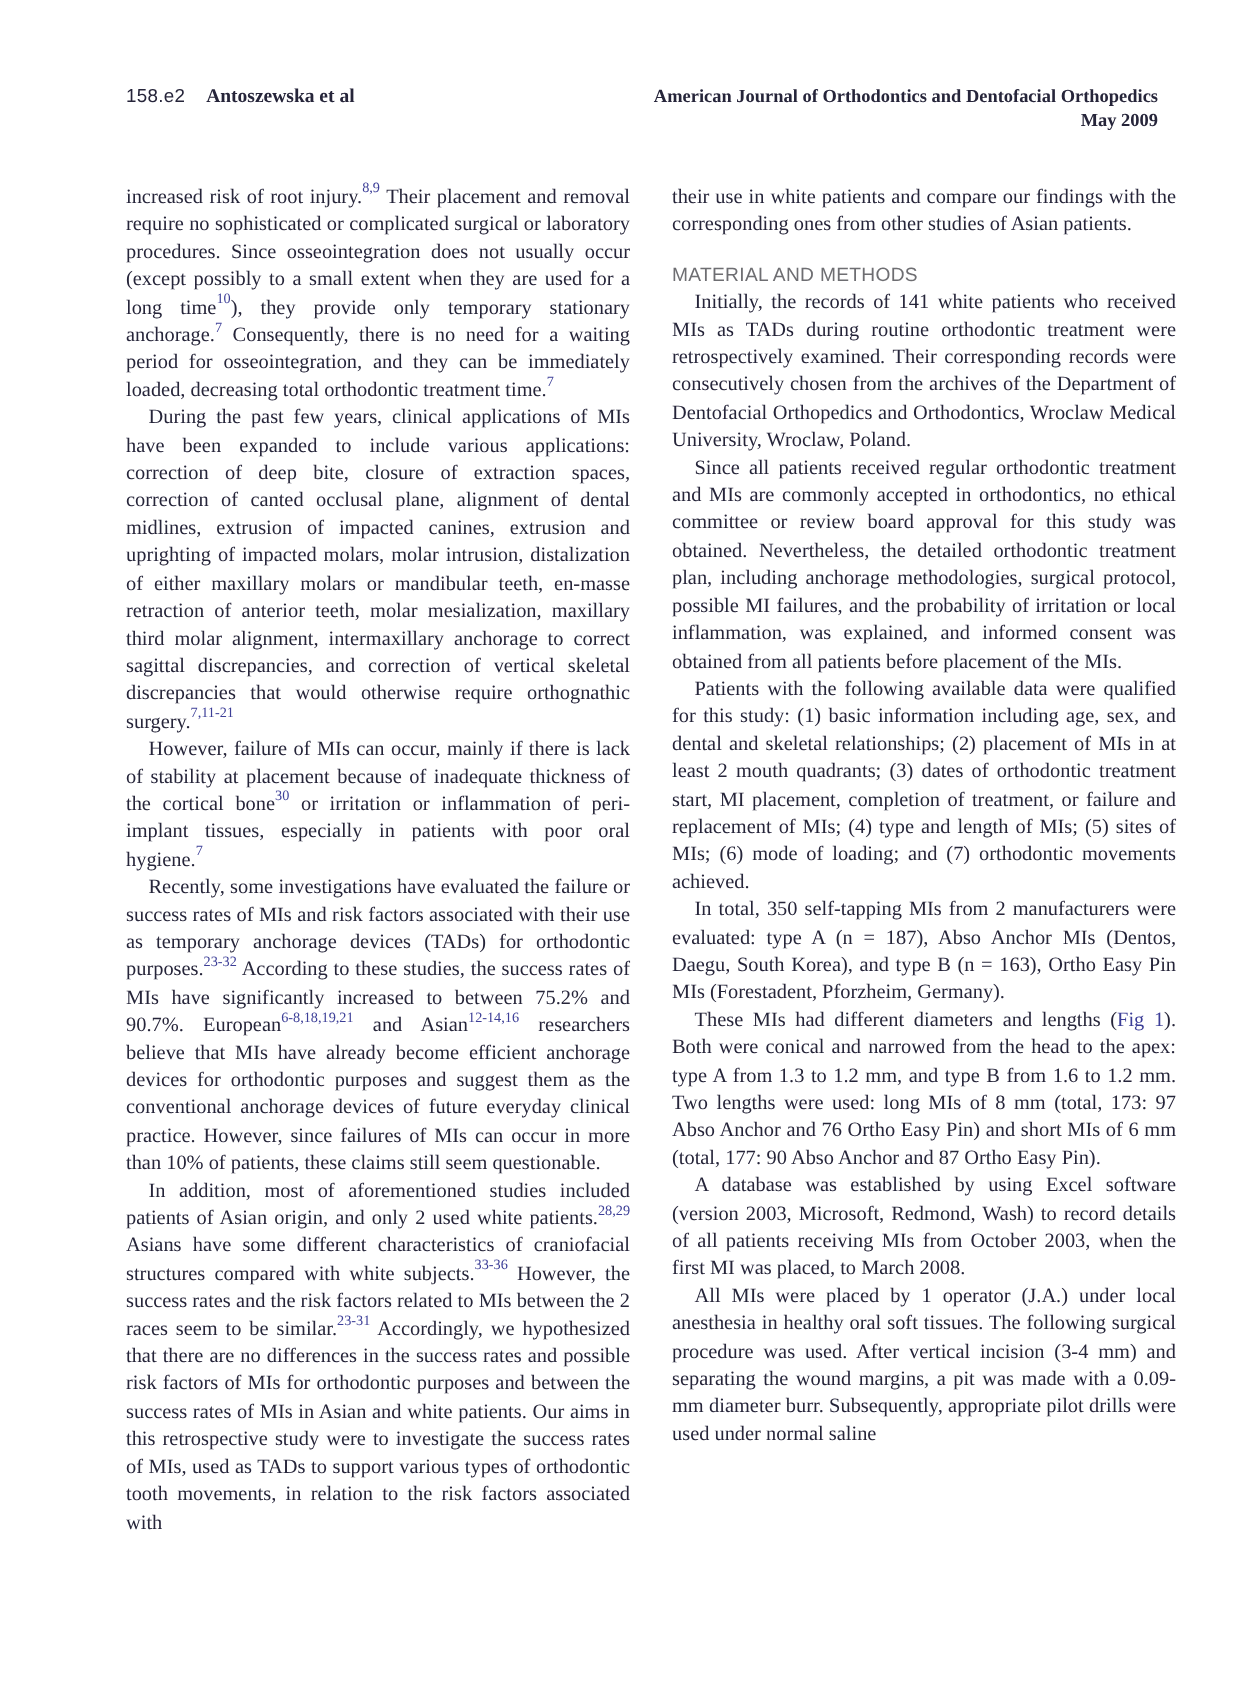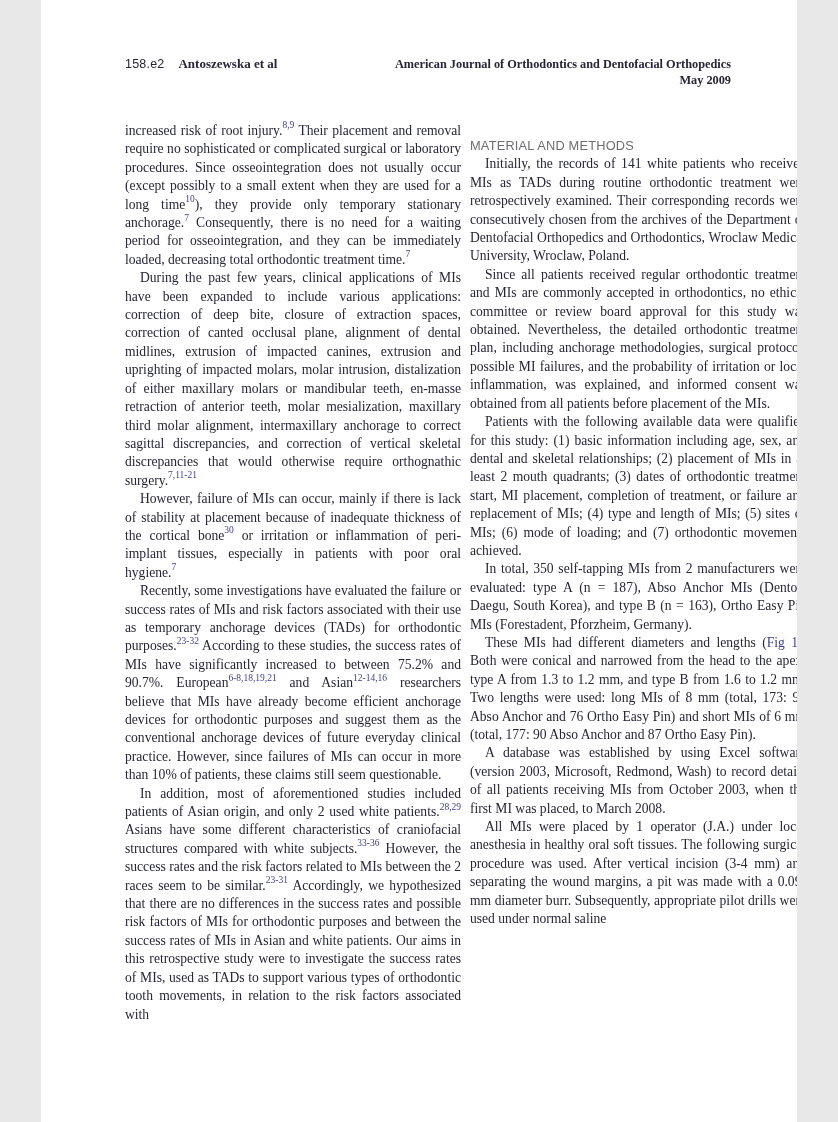--- a/index.html
+++ b/index.html
@@ -4,21 +4,21 @@
 <style>
   :root{
     --ink:#26253a;
     --ref:#3c3e97;
     --heading:#6e6e72;
     --bg:#ffffff;
   }
   html,body{margin:0;padding:0;background:#e8e8e8;}
   .page{
     position:relative;
-    width:756px;height:1122px;
+    width:838px;height:1122px;
     background:var(--bg);
     margin:0 auto;
     box-sizing:border-box;
     padding:56px 66px 40px 84px;
     overflow:hidden;
     color:var(--ink);
   }
   
   .pg-header{
     display:flex;
@@ -42,21 +42,21 @@
   .pg-header .right{
     text-align:right;
     font-family:Liberation Serif, serif;
     font-weight:bold;
     font-size:12.3px;
     line-height:16px;
   }
   
   .columns{
     display:flex;
-    gap:9px;
+    gap:28px;
   }
   .col{
     width:336px;
     flex:0 0 336px;
     text-align:justify;
     font-family:"Liberation Serif",serif;
     font-size:13.6px;
     line-height:18.4px;
   }
   .col p{
@@ -98,20 +98,21 @@
 
   <main class="columns">
     <section class="col">
         <p><span>increased risk of root injury.</span><sup class="ref">8,9</sup><span> Their placement and removal require no sophisticated or complicated surgical or laboratory procedures. Since osseointegration does not usually occur (except possibly to a small extent when they are used for a long time</span><sup class="ref">10</sup><span>), they provide only temporary stationary anchorage.</span><sup class="ref">7</sup><span> Consequently, there is no need for a waiting period for osseointegration, and they can be immediately loaded, decreasing total orthodontic treatment time.</span><sup class="ref">7</sup></p>
         <p class="indent"><span>During the past few years, clinical applications of MIs have been expanded to include various applications: correction of deep bite, closure of extraction spaces, correction of canted occlusal plane, alignment of dental midlines, extrusion of impacted canines, extrusion and uprighting of impacted molars, molar intrusion, distalization of either maxillary molars or mandibular teeth, en-masse retraction of anterior teeth, molar mesialization, maxillary third molar alignment, intermaxillary anchorage to correct sagittal discrepancies, and correction of vertical skeletal discrepancies that would otherwise require orthognathic surgery.</span><sup class="ref">7,11-21</sup></p>
         <p class="indent"><span>However, failure of MIs can occur, mainly if there is lack of stability at placement because of inadequate thickness of the cortical bone</span><sup class="ref">30</sup><span> or irritation or inflammation of peri-implant tissues, especially in patients with poor oral hygiene.</span><sup class="ref">7</sup></p>
         <p class="indent"><span>Recently, some investigations have evaluated the failure or success rates of MIs and risk factors associated with their use as temporary anchorage devices (TADs) for orthodontic purposes.</span><sup class="ref">23-32</sup><span> According to these studies, the success rates of MIs have significantly increased to between 75.2% and 90.7%. European</span><sup class="ref">6-8,18,19,21</sup><span> and Asian</span><sup class="ref">12-14,16</sup><span> researchers believe that MIs have already become efficient anchorage devices for orthodontic purposes and suggest them as the conventional anchorage devices of future everyday clinical practice. However, since failures of MIs can occur in more than 10% of patients, these claims still seem questionable.</span></p>
         <p class="indent"><span>In addition, most of aforementioned studies included patients of Asian origin, and only 2 used white patients.</span><sup class="ref">28,29</sup><span> Asians have some different characteristics of craniofacial structures compared with white subjects.</span><sup class="ref">33-36</sup><span> However, the success rates and the risk factors related to MIs between the 2 races seem to be similar.</span><sup class="ref">23-31</sup><span> Accordingly, we hypothesized that there are no differences in the success rates and possible risk factors of MIs for orthodontic purposes and between the success rates of MIs in Asian and white patients. Our aims in this retrospective study were to investigate the success rates of MIs, used as TADs to support various types of orthodontic tooth movements, in relation to the risk factors associated with</span></p>
       </section>
     <section class="col">
+        <p><span>their use in white patients and compare our findings with the corresponding ones from other studies of Asian patients.</span></p>
         <h2>MATERIAL AND METHODS</h2>
         <p class="indent"><span>Initially, the records of 141 white patients who received MIs as TADs during routine orthodontic treatment were retrospectively examined. Their corresponding records were consecutively chosen from the archives of the Department of Dentofacial Orthopedics and Orthodontics, Wroclaw Medical University, Wroclaw, Poland.</span></p>
         <p class="indent"><span>Since all patients received regular orthodontic treatment and MIs are commonly accepted in orthodontics, no ethical committee or review board approval for this study was obtained. Nevertheless, the detailed orthodontic treatment plan, including anchorage methodologies, surgical protocol, possible MI failures, and the probability of irritation or local inflammation, was explained, and informed consent was obtained from all patients before placement of the MIs.</span></p>
         <p class="indent"><span>Patients with the following available data were qualified for this study: (1) basic information including age, sex, and dental and skeletal relationships; (2) placement of MIs in at least 2 mouth quadrants; (3) dates of orthodontic treatment start, MI placement, completion of treatment, or failure and replacement of MIs; (4) type and length of MIs; (5) sites of MIs; (6) mode of loading; and (7) orthodontic movements achieved.</span></p>
         <p class="indent"><span>In total, 350 self-tapping MIs from 2 manufacturers were evaluated: type A (n = 187), Abso Anchor MIs (Dentos, Daegu, South Korea), and type B (n = 163), Ortho Easy Pin MIs (Forestadent, Pforzheim, Germany).</span></p>
         <p class="indent"><span>These MIs had different diameters and lengths (</span><span class="ref">Fig 1</span><span>). Both were conical and narrowed from the head to the apex: type A from 1.3 to 1.2 mm, and type B from 1.6 to 1.2 mm. Two lengths were used: long MIs of 8 mm (total, 173: 97 Abso Anchor and 76 Ortho Easy Pin) and short MIs of 6 mm (total, 177: 90 Abso Anchor and 87 Ortho Easy Pin).</span></p>
         <p class="indent"><span>A database was established by using Excel software (version 2003, Microsoft, Redmond, Wash) to record details of all patients receiving MIs from October 2003, when the first MI was placed, to March 2008.</span></p>
         <p class="indent"><span>All MIs were placed by 1 operator (J.A.) under local anesthesia in healthy oral soft tissues. The following surgical procedure was used. After vertical incision (3-4 mm) and separating the wound margins, a pit was made with a 0.09-mm diameter burr. Subsequently, appropriate pilot drills were used under normal saline</span></p>
       </section>
   </main>

